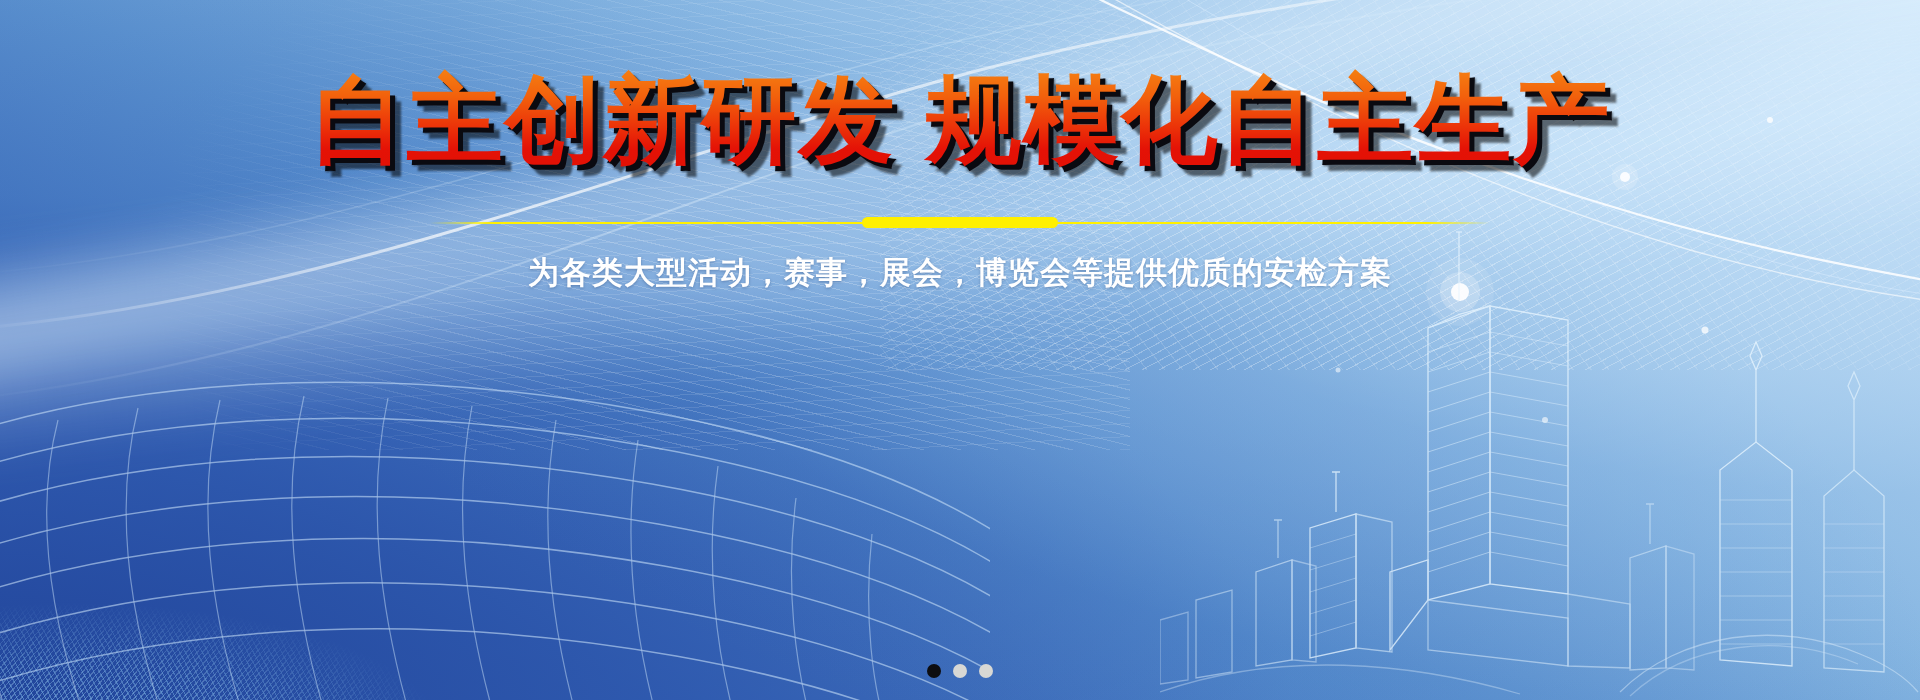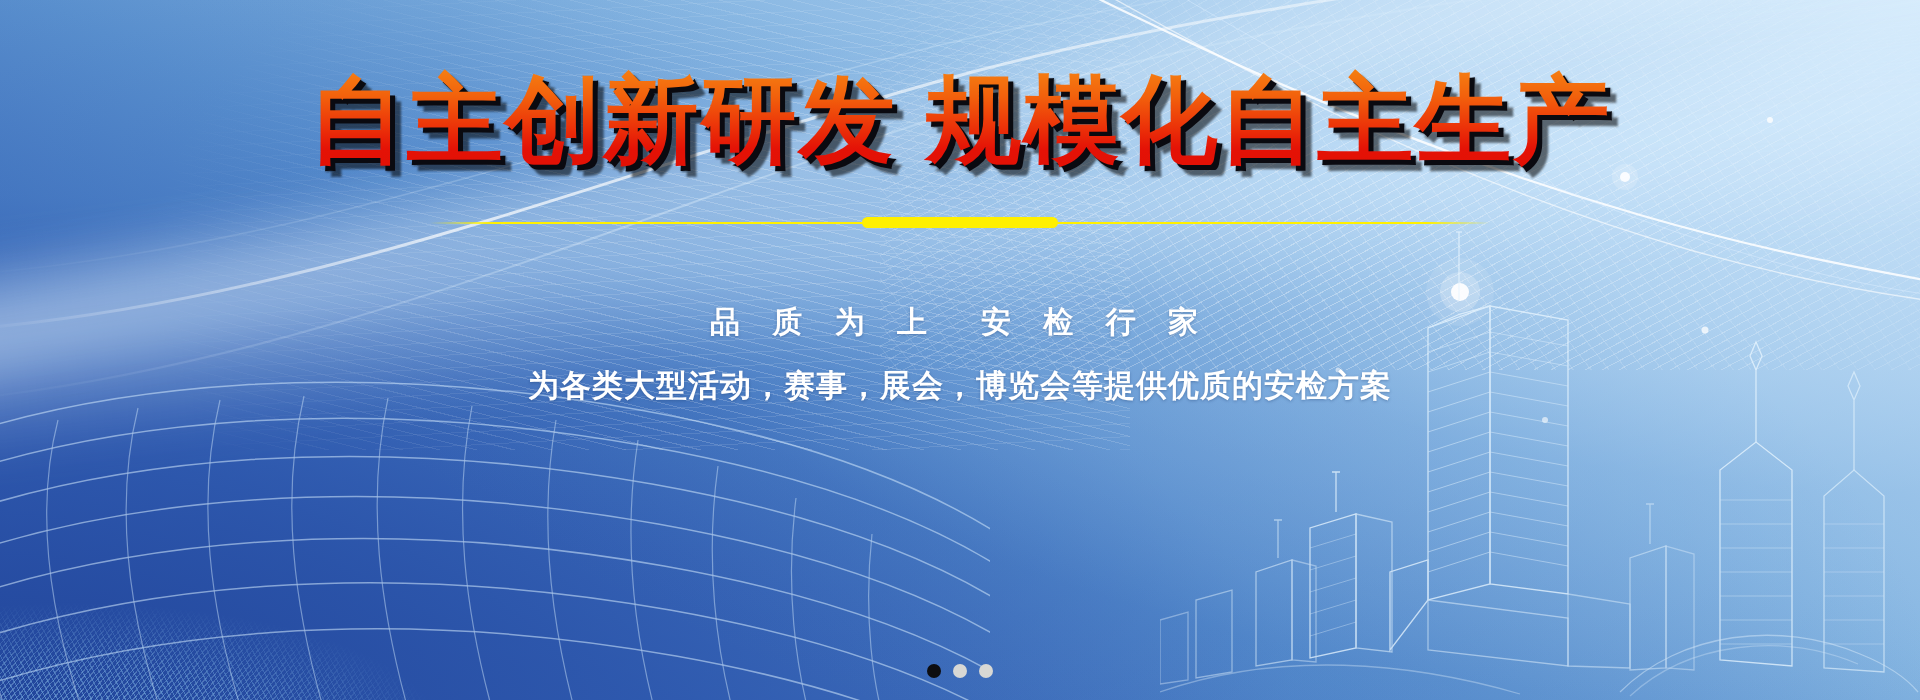--- a/index.html
+++ b/index.html
@@ -282,21 +282,20 @@
 
   <div class="content">
 
     <div class="headline">自主创新研发 规模化自主生产</div>
 
     <div class="divider">
       <span class="thin"></span>
       <span class="thick"></span>
     </div>
 
-    <div class="sub-main">品 质 为 上　安 检 行 家</div>
 
     <div class="sub-desc">为各类大型活动，赛事，展会，博览会等提供优质的安检方案</div>
   </div>
 
   <div class="dots">
     <span class="dot active"></span>
     <span class="dot"></span>
     <span class="dot"></span>
   </div>
 

